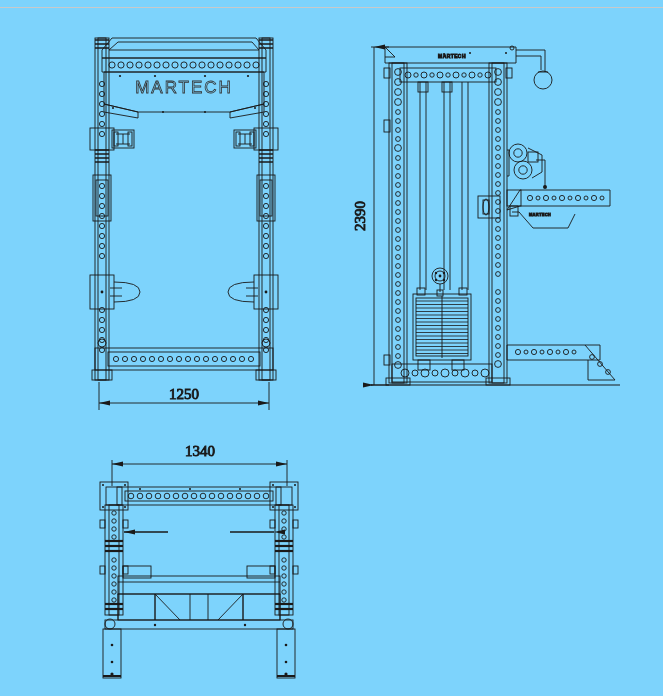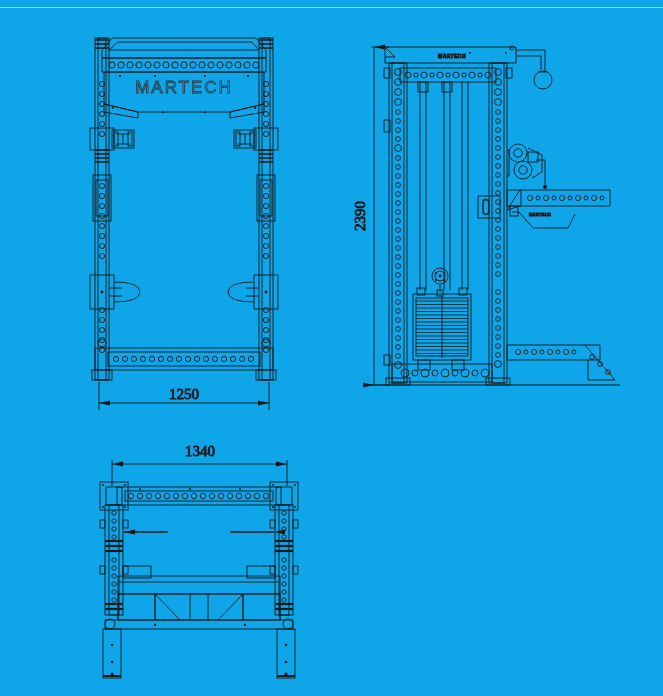--- a/index.html
+++ b/index.html
@@ -1,18 +1,18 @@
 <!DOCTYPE html>
 <html><head>
 <meta charset="utf-8">
 <style>
   html,body{margin:0;padding:0;background:#ffffff;}
   body{width:663px;height:696px;position:relative;overflow:hidden;
        font-family:"Liberation Serif",serif;color:#111;}
-  #sheet{position:absolute;inset:0;background:#0ea5e9;}
+  #sheet{position:absolute;inset:0;background:#7dd3fc;}
   .topline{position:absolute;left:0;top:7px;width:663px;height:1px;background:#c9c9c9;}
   svg.draw{position:absolute;left:0;top:0;width:663px;height:696px;}
   .dimtext{font-family:"Liberation Serif",serif;font-size:15px;fill:#1a1a1a;}
   .logotext{font-family:"Liberation Sans",sans-serif;fill:none;stroke:#333;stroke-width:.8px;
             letter-spacing:2px;}
   .logosm{font-family:"Liberation Sans",sans-serif;font-size:5px;fill:#222;letter-spacing:.4px;font-weight:bold;}
   .logosm2{font-family:"Liberation Sans",sans-serif;font-size:4px;fill:#222;letter-spacing:.3px;font-weight:bold;}
 </style>
 </head>
 <body>

